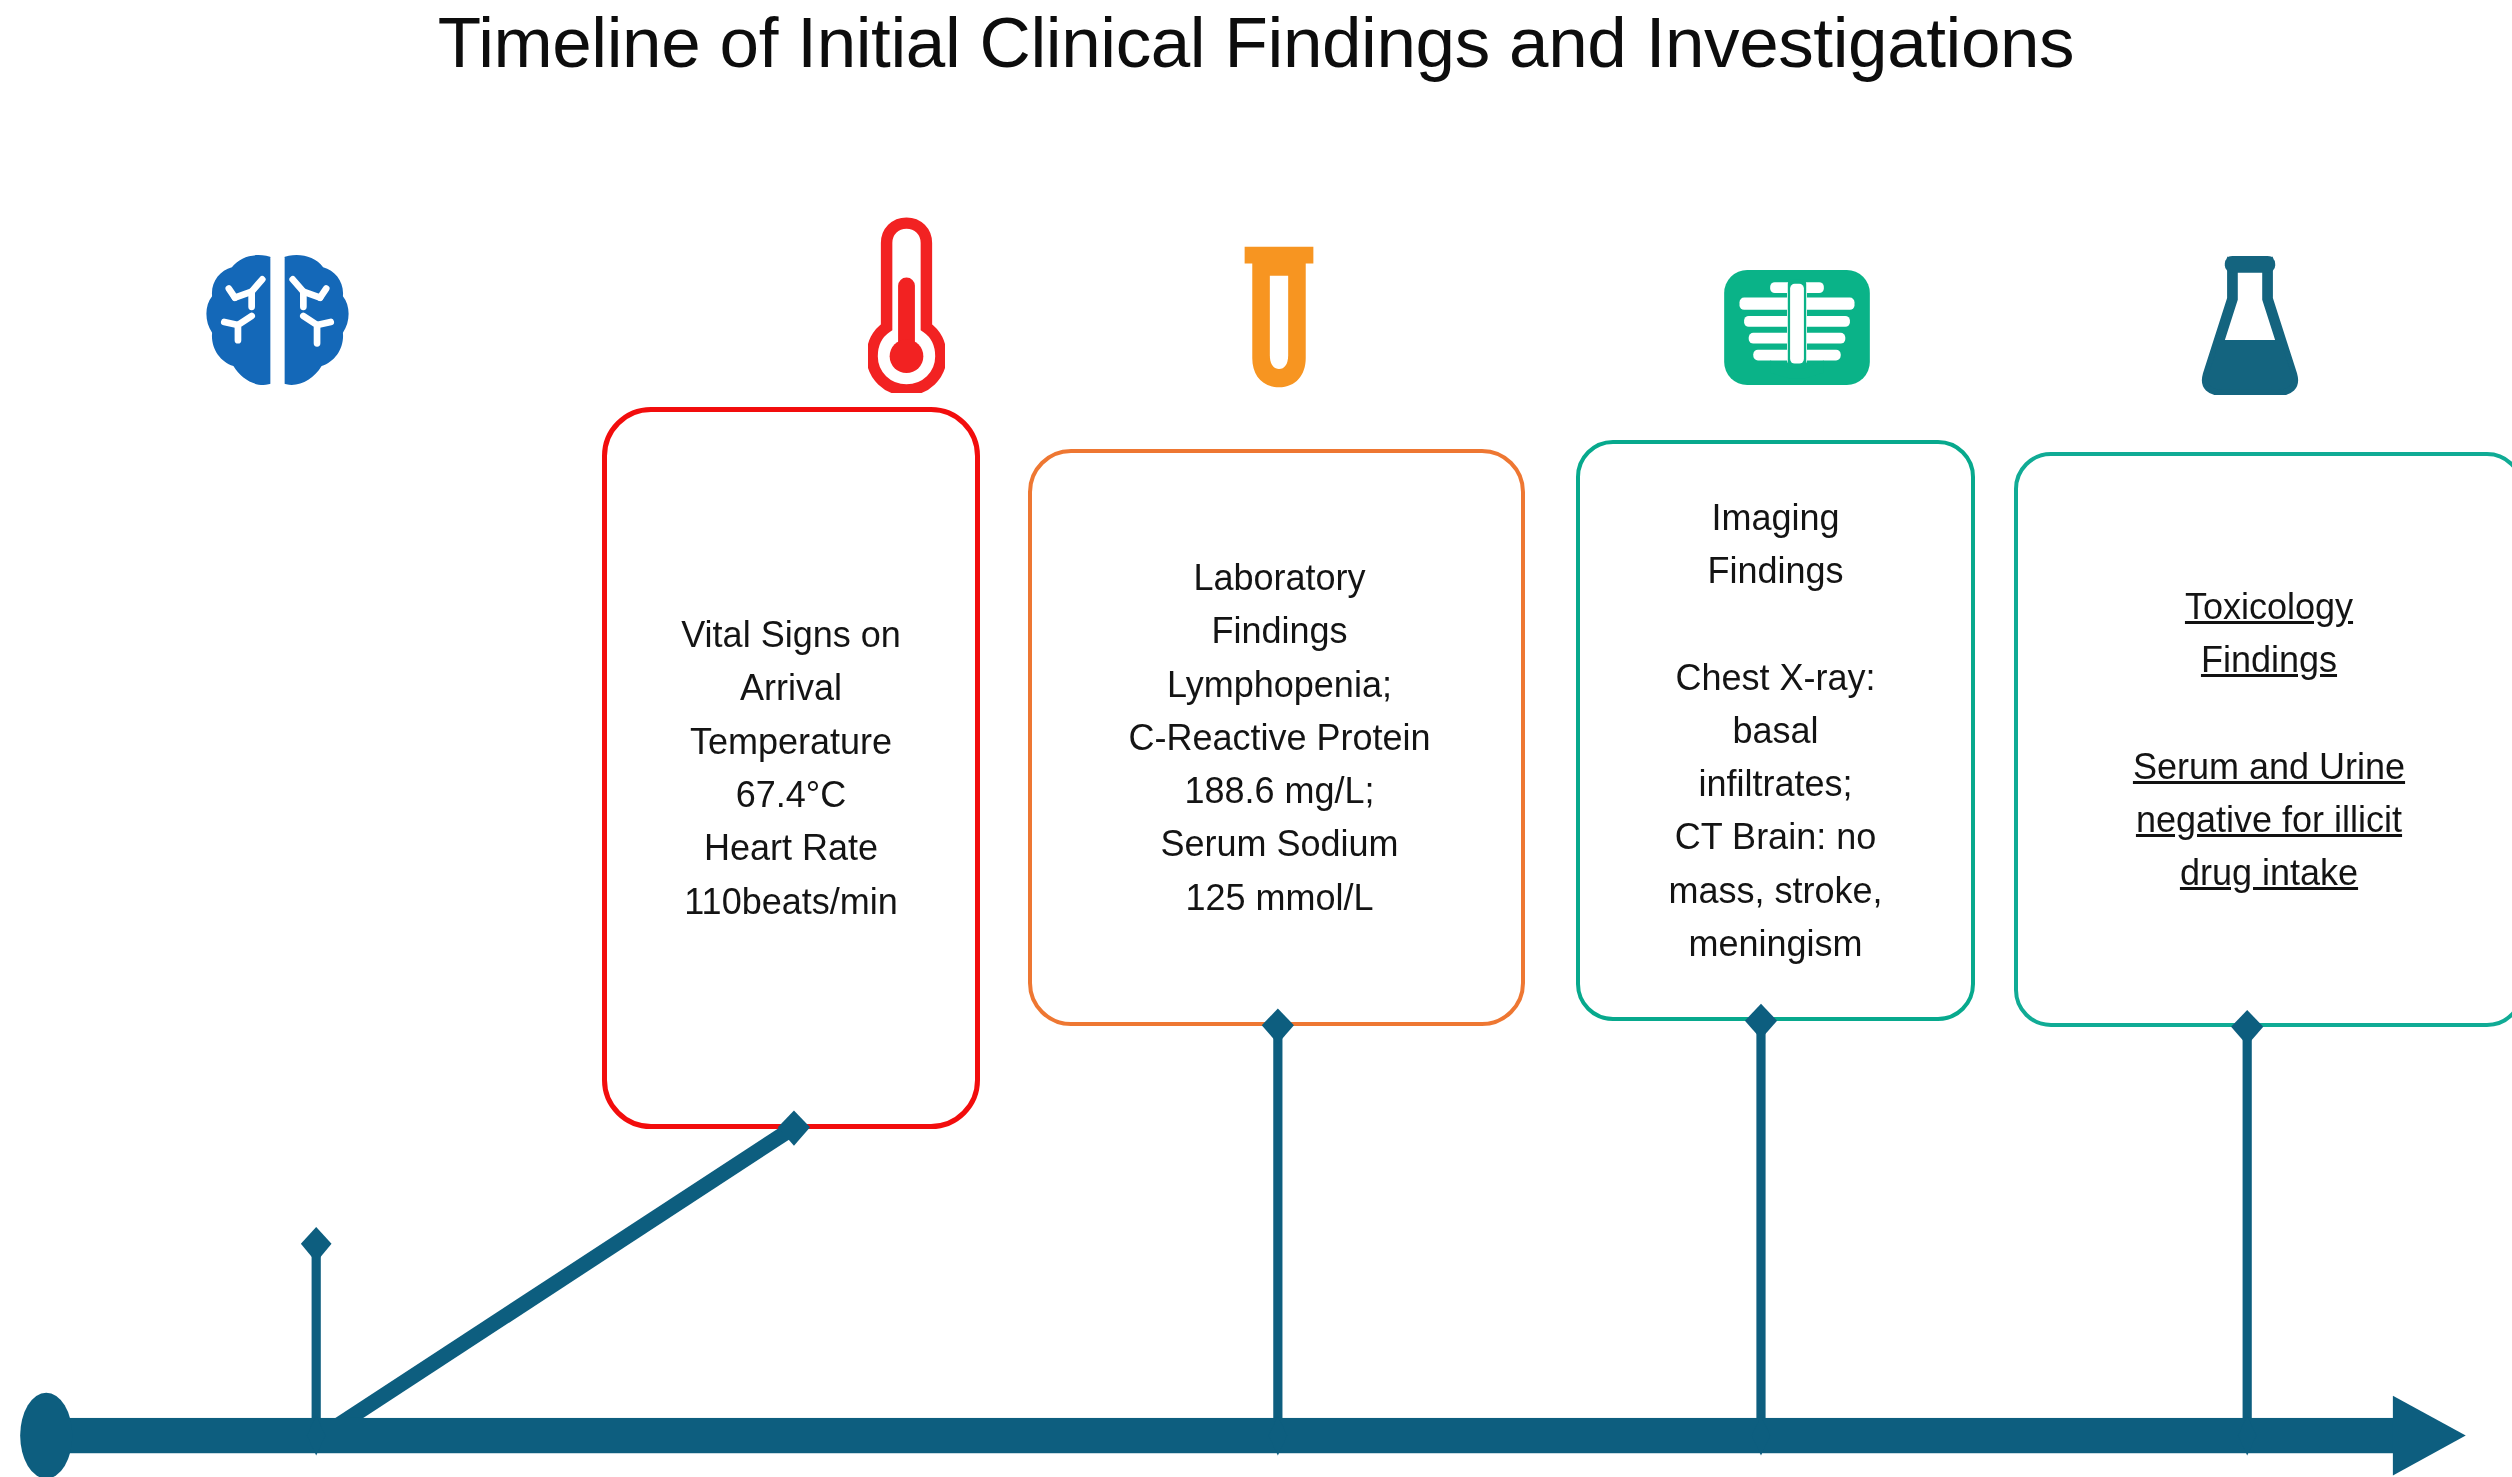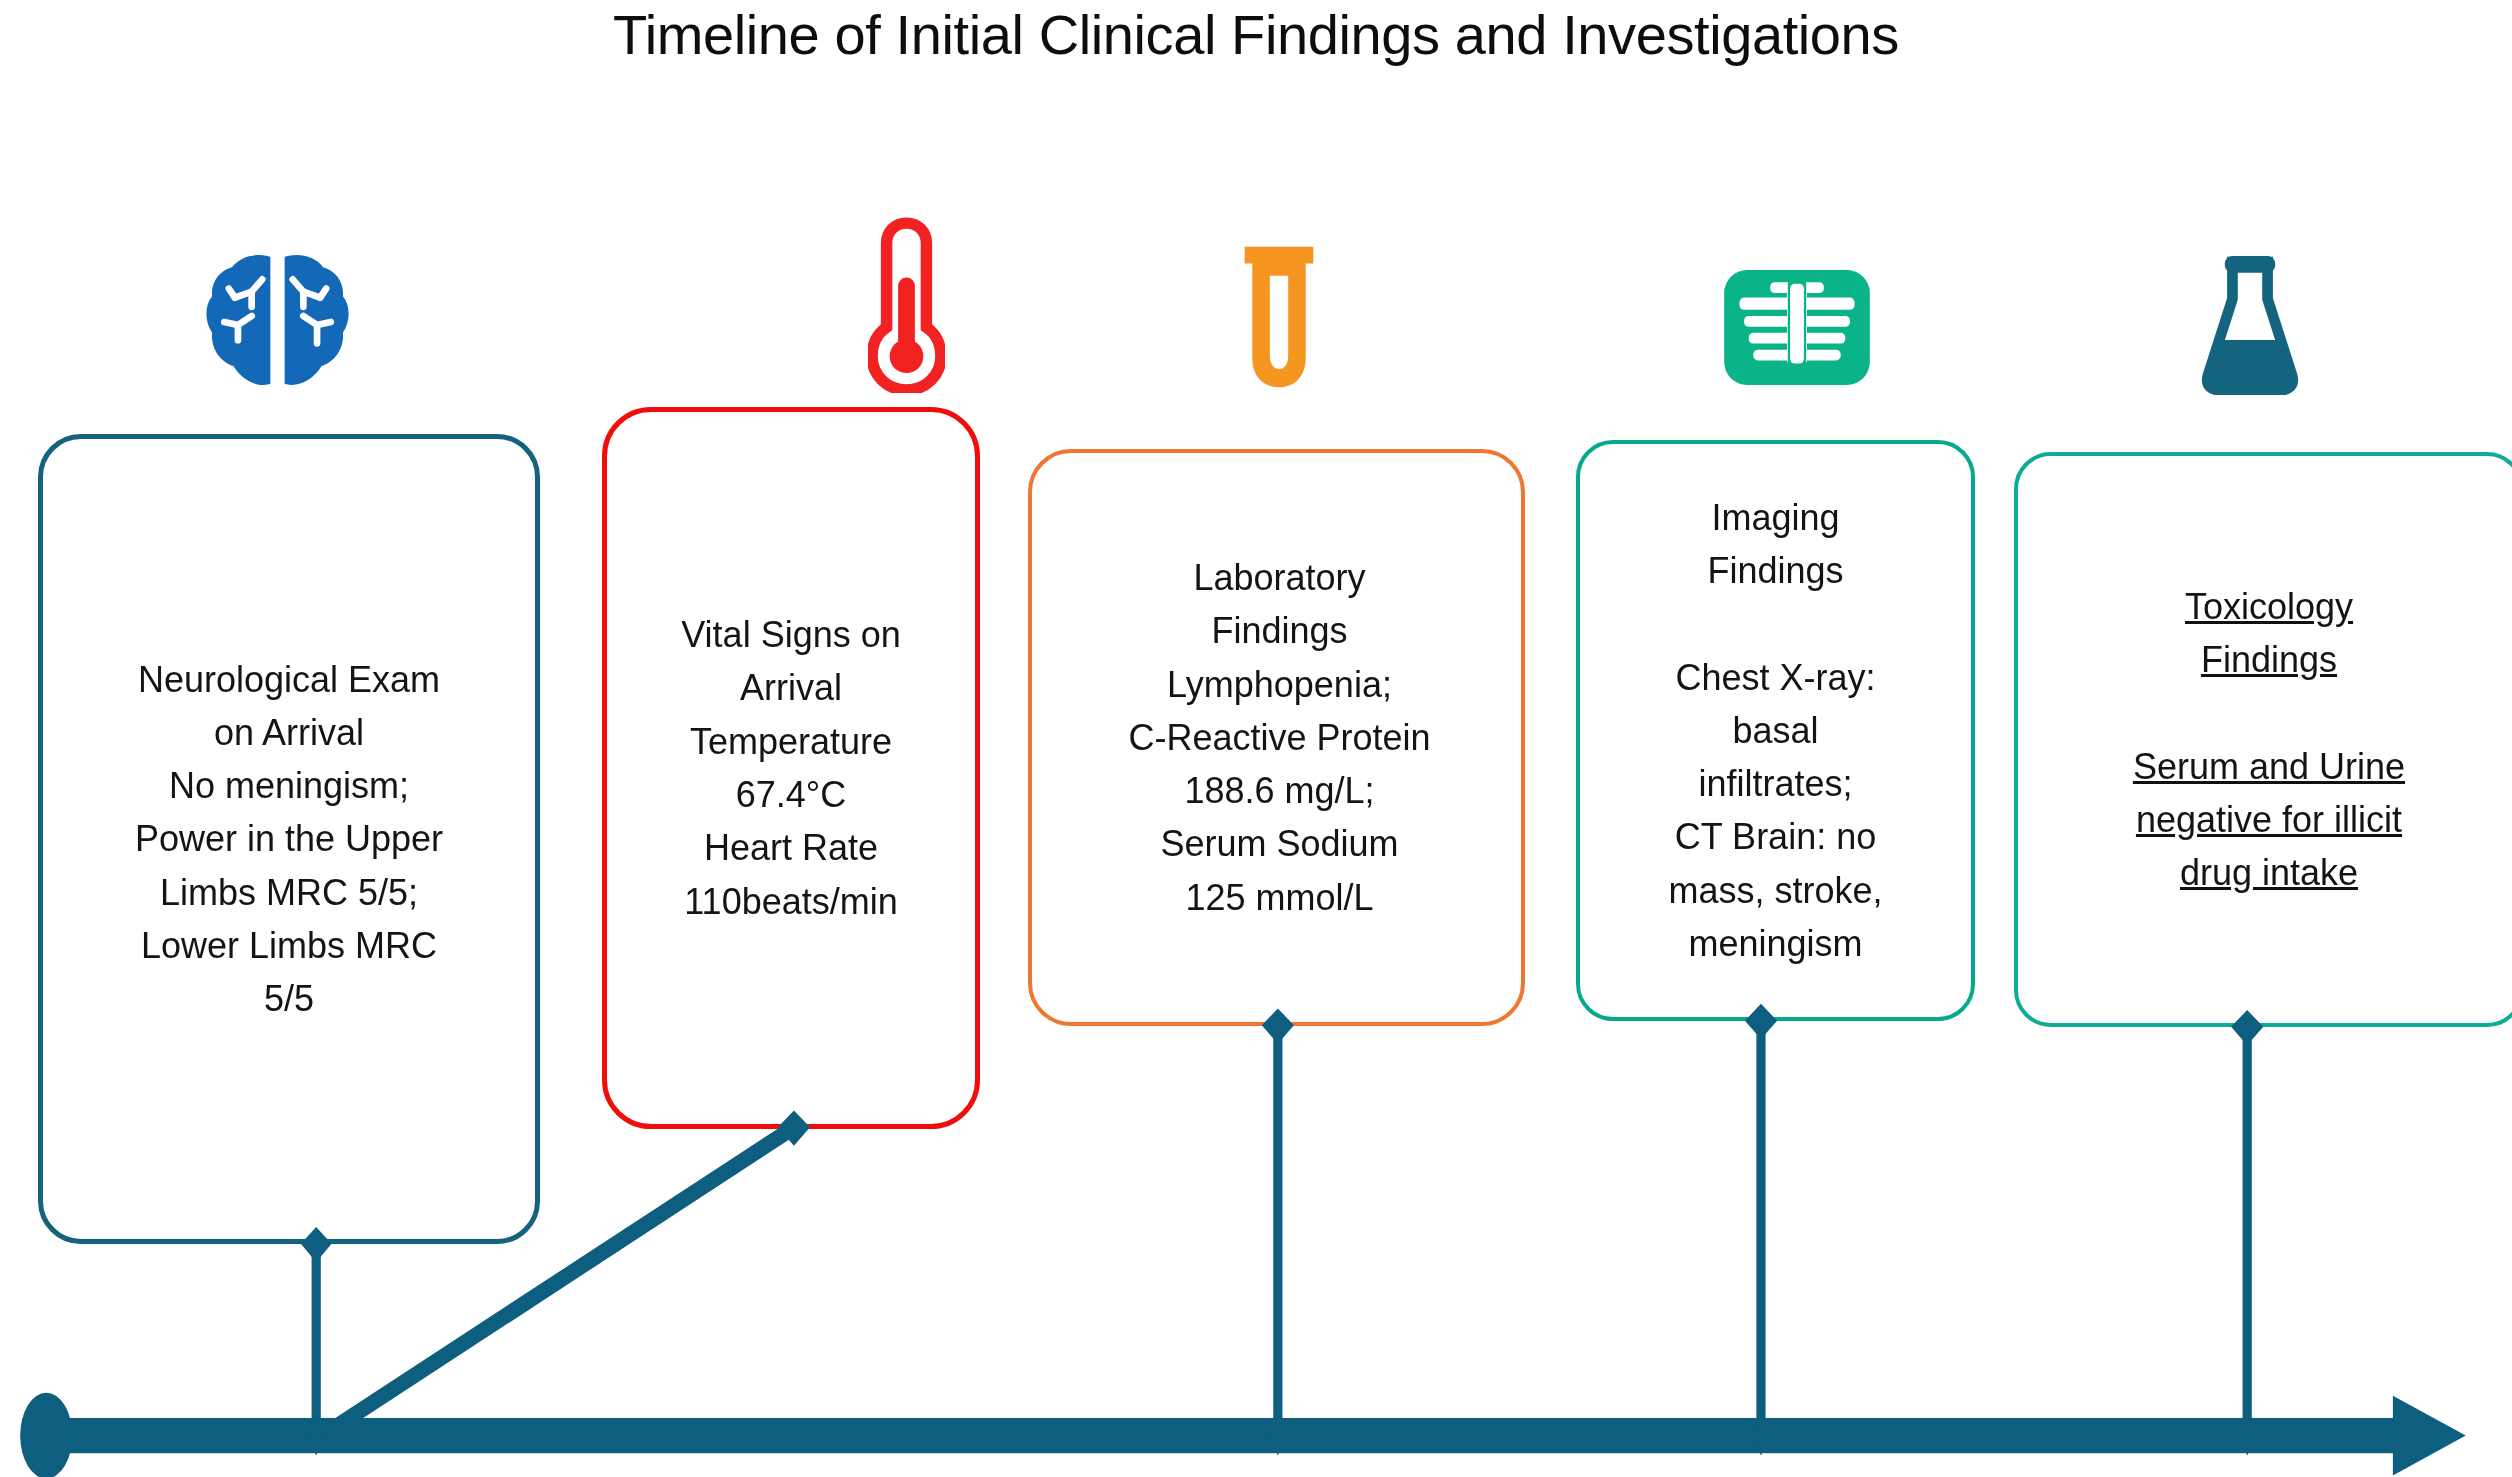--- a/index.html
+++ b/index.html
@@ -20,21 +20,21 @@
     overflow: hidden;
   }
 
   
   #figure-title {
     position: absolute;
     left: 0;
     top: 4.6px;
     width: 2512px;
     text-align: center;
-    font-size: 56px;
+    font-size: 71px;
     line-height: 1.08;
     font-weight: 400;
     letter-spacing: -0.4px;
     color: #0d0d0d;
     white-space: nowrap;
   }
 
   
   .card {
     position: absolute;
@@ -138,29 +138,20 @@
   </span>
 
   <span class="icon-wrap" style="left:2200px; top:253px; width:100px; height:142px;">
     <svg viewBox="0 0 65 93" xmlns="http://www.w3.org/2000/svg">
       <path d="M21 6 L44 6 L44 30 L60 80 C62 87 58 90 51 90 L14 90 C7 90 3 87 5 80 L21 30 Z" fill="none" stroke="#14647f" stroke-width="7"></path>
       <path d="M12.5 57 L52.5 57 L59.5 79 C61.5 86 58 89.5 51 89.5 L14 89.5 C7 89.5 3.5 86 5.5 79 Z" fill="#14647f"></path>
       <rect x="16" y="2" width="33" height="11" rx="5" fill="#14647f"></rect>
     </svg>
   </span>
 
-  <div class="card" style="left:38px; top:434px; width:502px; height:810px; border-width:5.4px; border-color:#16627d;">
-    <div class="card-text">Neurological Exam
-on Arrival
-No meningism;
-Power in the Upper
-Limbs MRC 5/5;
-Lower Limbs MRC
-5/5</div>
-  </div>
 
   <div class="card" style="left:602px; top:407px; width:378px; height:722px; border-width:5.4px; border-color:#f20d0d; border-radius:49px;">
     <div class="card-text">Vital Signs on
 Arrival
 Temperature
 67.4°C
 Heart Rate
 110beats/min</div>
   </div>
 

